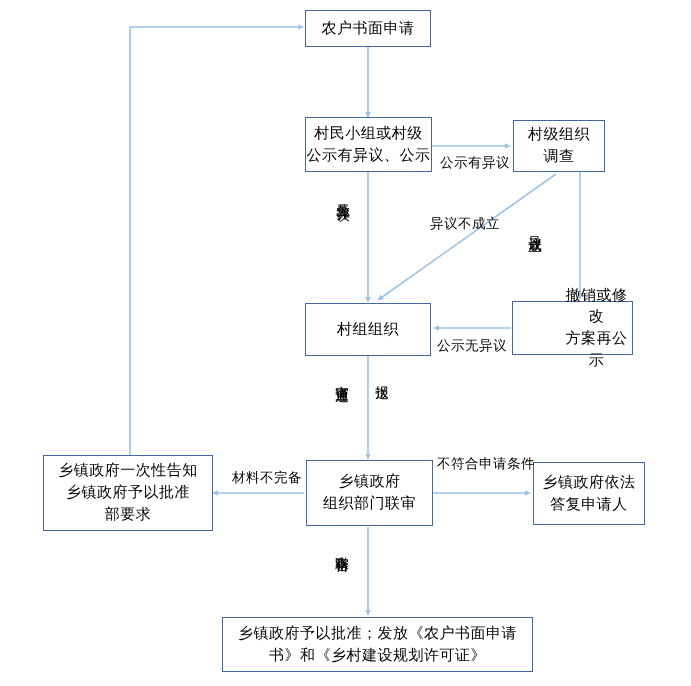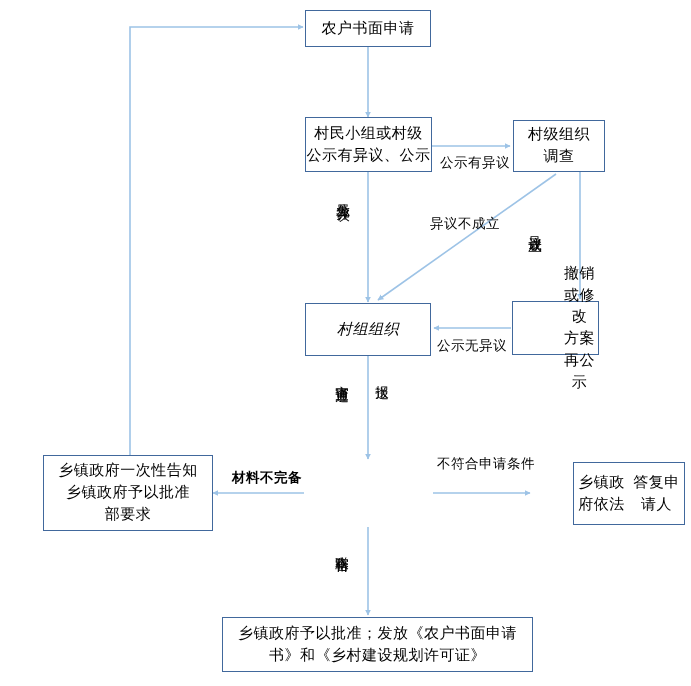--- a/index.html
+++ b/index.html
@@ -101,37 +101,41 @@
   <div class="node" style="left:305px; top:117px; width:127px; height:55px; flex-direction:column;">
     <span>村民小组或村级</span>
     <span>公示有异议、公示</span>
   </div>
 
   <div class="node" style="left:513px; top:120px; width:92px; height:52px; flex-direction:column;">
     <span>村级组织</span>
     <span>调查</span>
   </div>
 
-  <div class="node" style="left:305px; top:303px; width:126px; height:53px; flex-direction:column;font-style:italic;">
+  <div class="node" style="left:305px; top:303px; width:126px; height:53px; flex-direction:column;">
     <span>村组组织</span>
   </div>
 
-  <div class="node" style="left:512px; top:301px; width:87px; height:54px; flex-direction:column;padding-left:48px;">
+  <div class="node" style="left:512px; top:301px; width:121px; height:54px; flex-direction:column;padding-left:48px;">
     <span>撤销或修改</span>
     <span>方案再公示</span>
   </div>
 
   <div class="node" style="left:43px; top:455px; width:170px; height:76px; flex-direction:column;">
     <span>乡镇政府一次性告知</span>
     <span>乡镇政府予以批准</span>
     <span>部要求</span>
   </div>
 
+  <div class="node" style="left:306px; top:460px; width:127px; height:66px; flex-direction:column;">
+    <span>乡镇政府</span>
+    <span>组织部门联审</span>
+  </div>
 
-  <div class="node" style="left:533px; top:462px; width:112px; height:63px; flex-direction:row;margin-left:40px;">
+  <div class="node" style="left:533px; top:462px; width:112px; height:63px; flex-direction:column;">
     <span>乡镇政府依法</span>
     <span>答复申请人</span>
   </div>
 
   <div class="node" style="left:222px; top:617px; width:311px; height:55px; flex-direction:column;">
     <span>乡镇政府予以批准；发放《农户书面申请</span>
     <span>书》和《乡村建设规划许可证》</span>
   </div>
 
   <div class="edge-label" style="left:440px; top:119px;margin-top:36px;">公示有异议</div>
@@ -141,19 +145,19 @@
   <div class="edge-label" style="left:430px; top:188px;margin-top:28px;">异议不成立</div>
 
   <div class="edge-label vertical" style="left:527px; top:225px;">异议成立</div>
 
   <div class="edge-label" style="left:437px; top:338px;">公示无异议</div>
 
   <div class="edge-label vertical" style="left:334px; top:375px;">审查通过</div>
 
   <div class="edge-label vertical" style="left:374px; top:375px;">报送</div>
 
-  <div class="edge-label" style="left:232px; top:470px;font-weight:bold;">材料不完备</div>
+  <div class="edge-label" style="left:232px; top:470px;">材料不完备</div>
 
   <div class="edge-label" style="left:437px; top:456px;">不符合申请条件</div>
 
   <div class="edge-label vertical" style="left:334px; top:545px;">联审合格</div>
 
 </div>
 
 </body></html>

